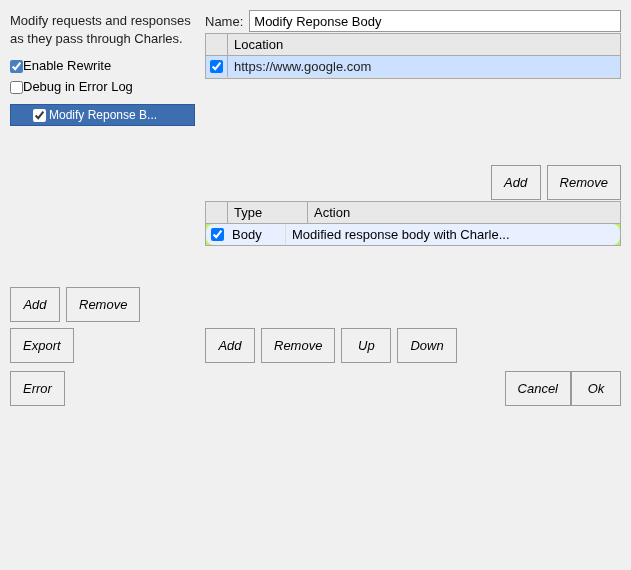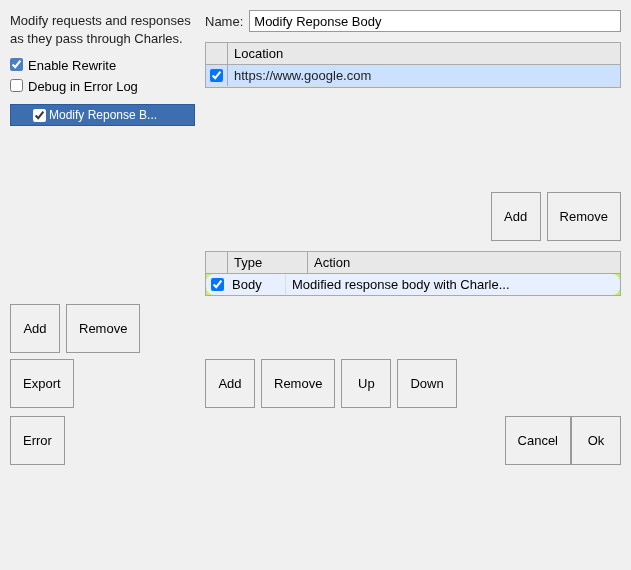--- a/index.html
+++ b/index.html
@@ -32,22 +32,21 @@
       padding-top: 2px;
     }
     .description-text {
       font-size: 13px;
       color: #222;
       line-height: 1.4;
       margin-bottom: 4px;
     }
     .checkbox-row {
       display: flex;
-      align-items: flex-start;
-      gap: 5px;
+      align-items: flex-end;
       font-size: 13px;
     }
     .checkbox-row input[type="checkbox"] {
       width: 13px;
       height: 13px;
       accent-color: #4a7fc1;
     }
     .rule-item {
       display: flex;
       align-items: center;
@@ -62,21 +61,21 @@
     }
     .rule-item input[type="checkbox"] {
       width: 13px;
       height: 13px;
       accent-color: white;
     }
     .right-panel {
       flex: 1;
       display: flex;
       flex-direction: column;
-      gap: 10px;
+      gap: 1px;
     }
     .name-row {
       display: flex;
       align-items: center;
       gap: 6px;
     }
     .name-label {
       font-size: 13px;
       color: #222;
       white-space: nowrap;
@@ -192,24 +191,25 @@
       padding-bottom: 4px;
     }
     .footer-right {
       flex: 1;
       display: flex;
       justify-content: flex-end;
     }
     button {
       background: #f0f0f0;
       border: 1px solid #999;
-      padding: 16px 12px;
+      padding: 9px 12px;
       font-size: 13px;
       cursor: pointer;
       min-width: 50px;
+      font-style: italic;
     }
     button.ok-btn {
       background: #f0f0f0;
     }
   </style>
 </head>
 <body>
 
 <div class="main-container">
 

